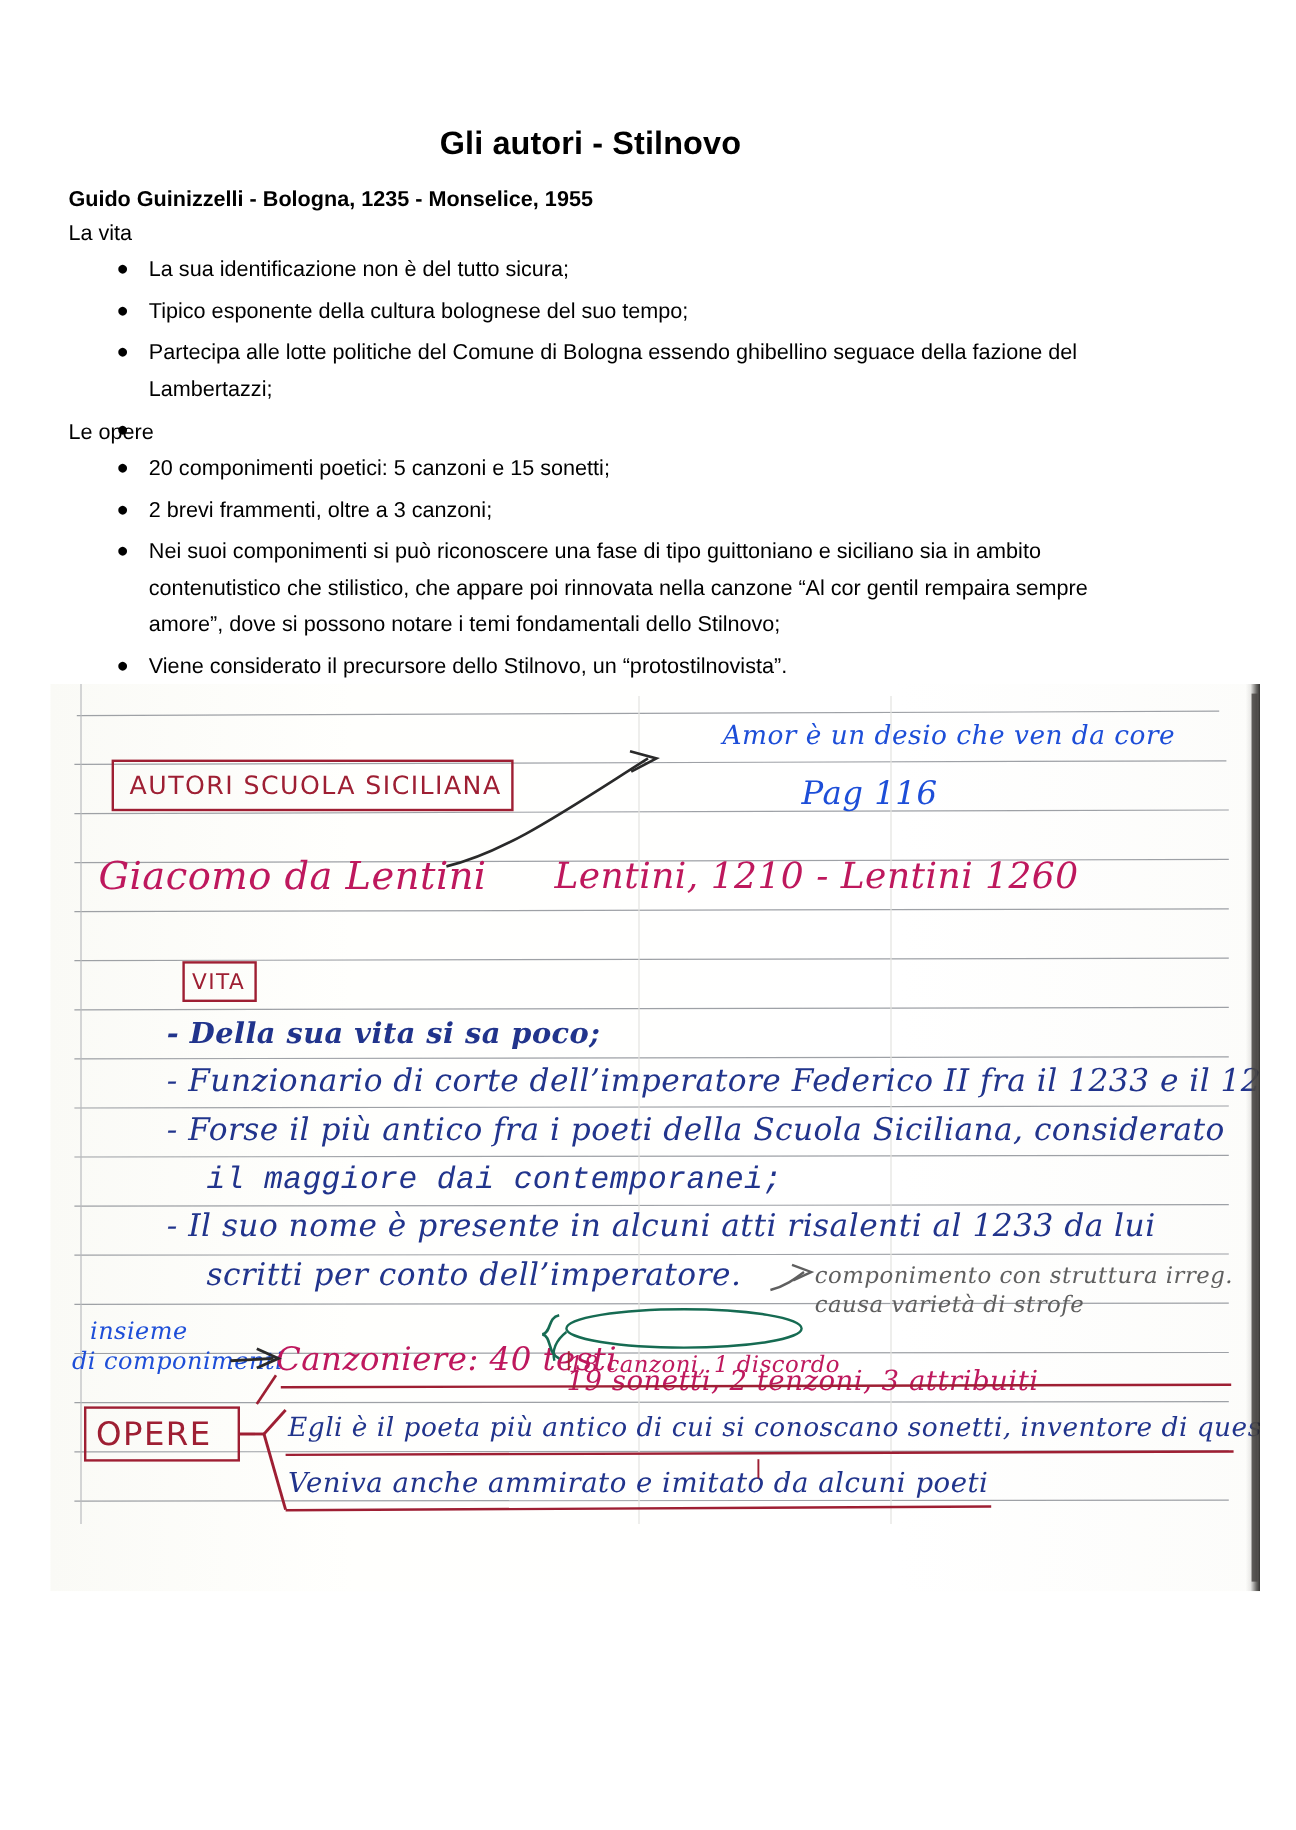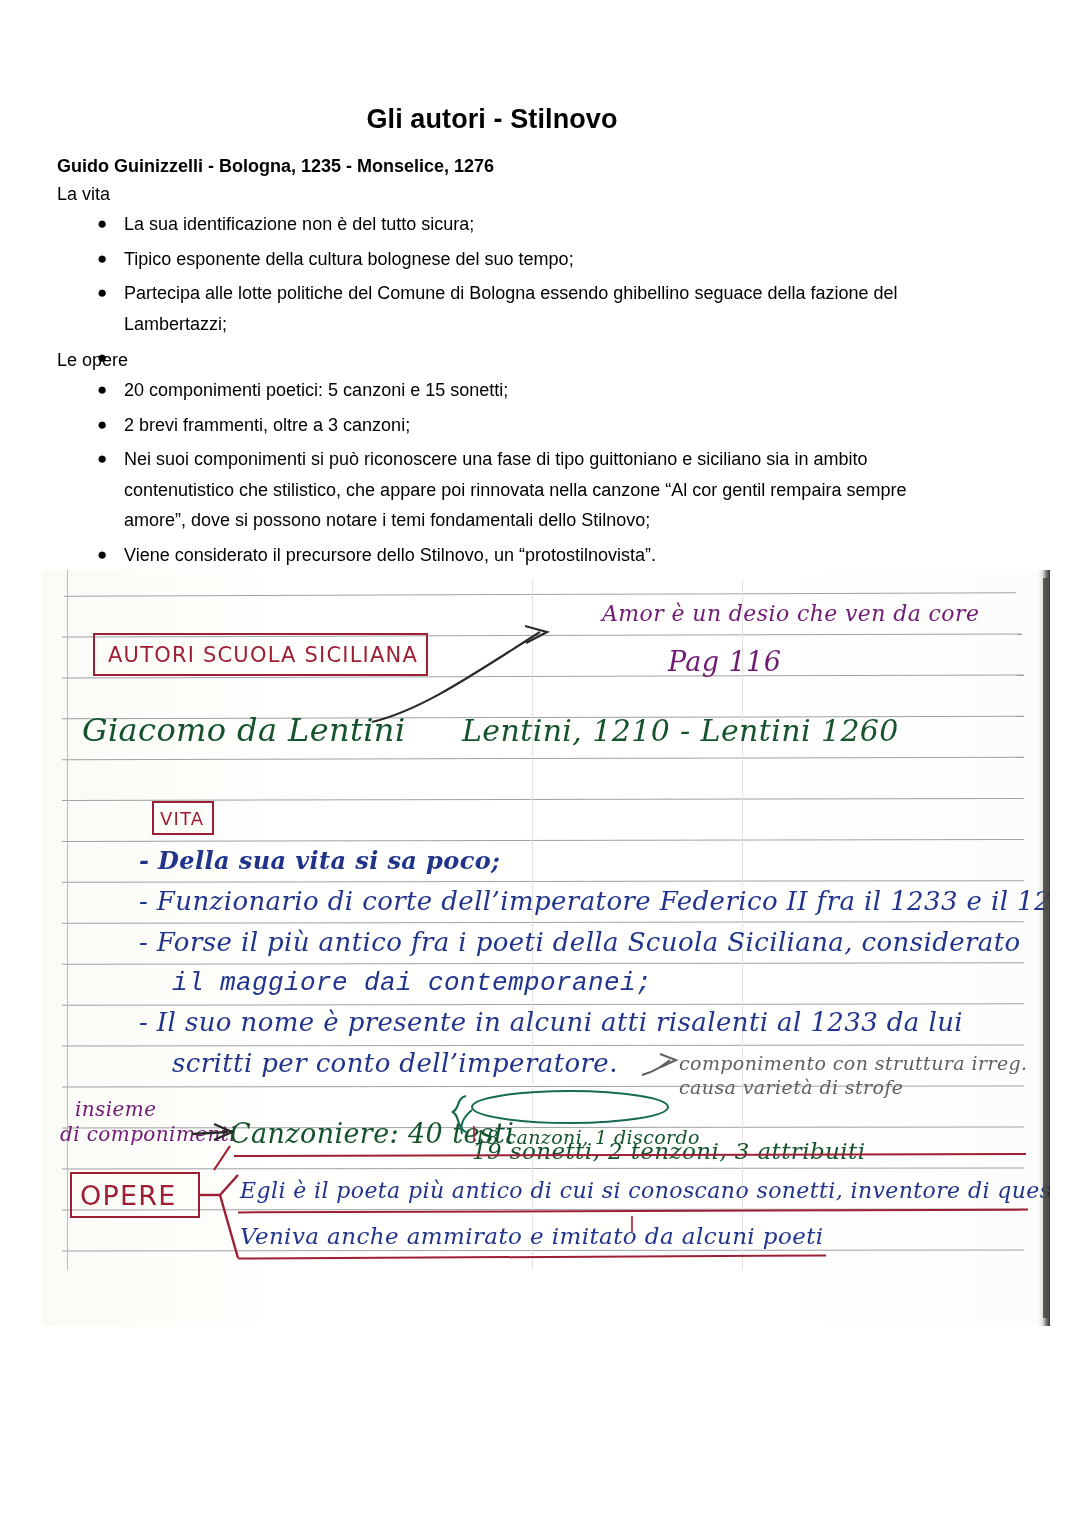--- a/index.html
+++ b/index.html
@@ -126,23 +126,23 @@
     opacity: .85;
   }
 
   
   .hw {
     position: absolute;
     white-space: nowrap;
     font-family: "DejaVu Serif", serif;
   }
   .hw-blue   { color: #21348c; }
-  .hw-green  { color: #14532d; }
+  .hw-green  { color: #be185d; }
   .hw-red    { color: #9e1f33; }
-  .hw-black  { color: #701a75; }
+  .hw-black  { color: #1d4ed8; }
   .hw-gray   { color: #5f5f5f; }
 
   .cursive {
     font-style: italic;
     font-family: "DejaVu Serif", serif;
     letter-spacing: 0.4px;
   }
   .print-hand {
     font-family: "DejaVu Sans", sans-serif;
     letter-spacing: 1.2px;
@@ -176,21 +176,21 @@
     pointer-events: none;
   }
 </style>
 </head>
 <body>
 
 <div class="doc">
 
   <h1 class="doc-title">Gli autori - Stilnovo</h1>
 
-  <div class="doc-subtitle">Guido Guinizzelli - Bologna, 1235 - Monselice, 1276</div>
+  <div class="doc-subtitle">Guido Guinizzelli - Bologna, 1235 - Monselice, 1955</div>
 
   <div class="doc-section">La vita</div>
 
   <ul class="doc-list gap-list-1">
     <li>
       <span class="bullet">●</span>
       <span>La sua identificazione non è del tutto sicura;</span>
     </li>
     <li>
       <span class="bullet">●</span>

